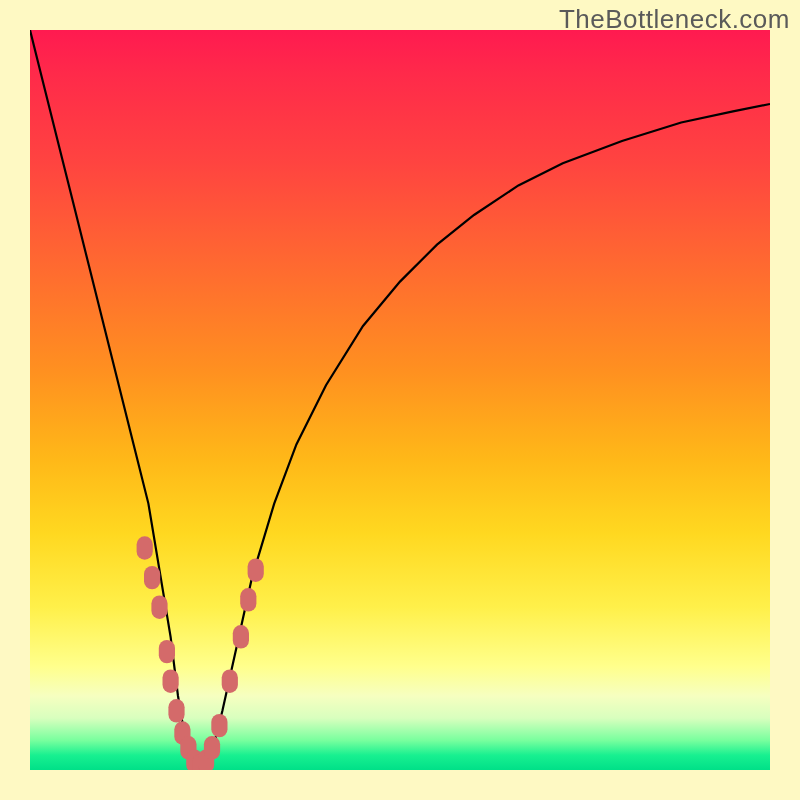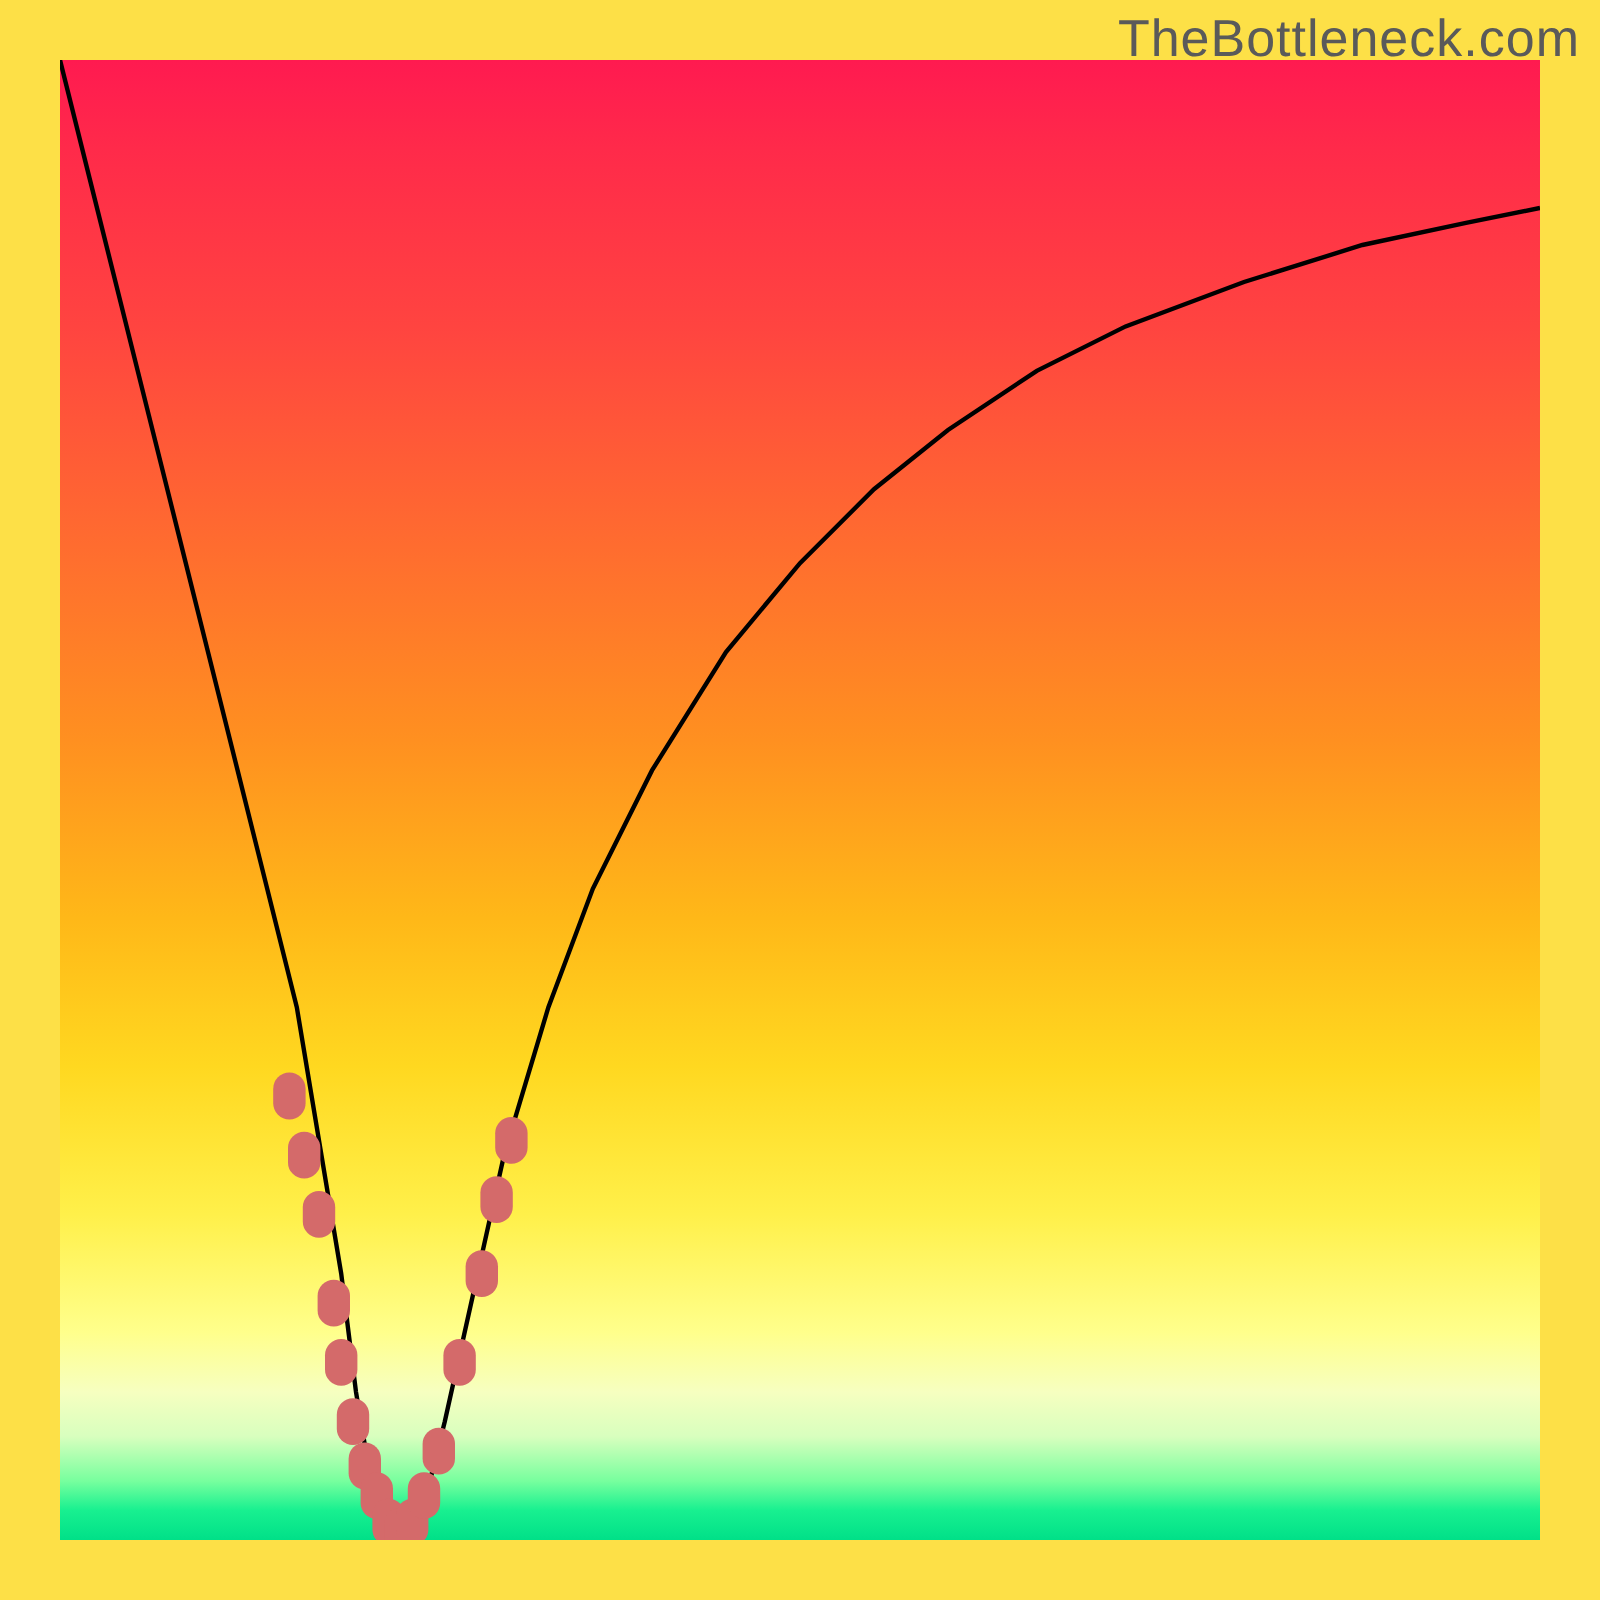--- a/index.html
+++ b/index.html
@@ -8,21 +8,21 @@
     width: 800px;
     height: 800px;
     overflow: hidden;
     background: #000;
     font-family: Arial, Helvetica, sans-serif;
   }
   .frame {
     position: relative;
     width: 800px;
     height: 800px;
-    background: #fde047;
+    background: #fef9c3;
   }
   .watermark {
     position: absolute;
     top: 4px;
     right: 10px;
     color: #5a5a5a;
     font-size: 26px;
     font-weight: 400;
     letter-spacing: 0.5px;
     z-index: 5;

